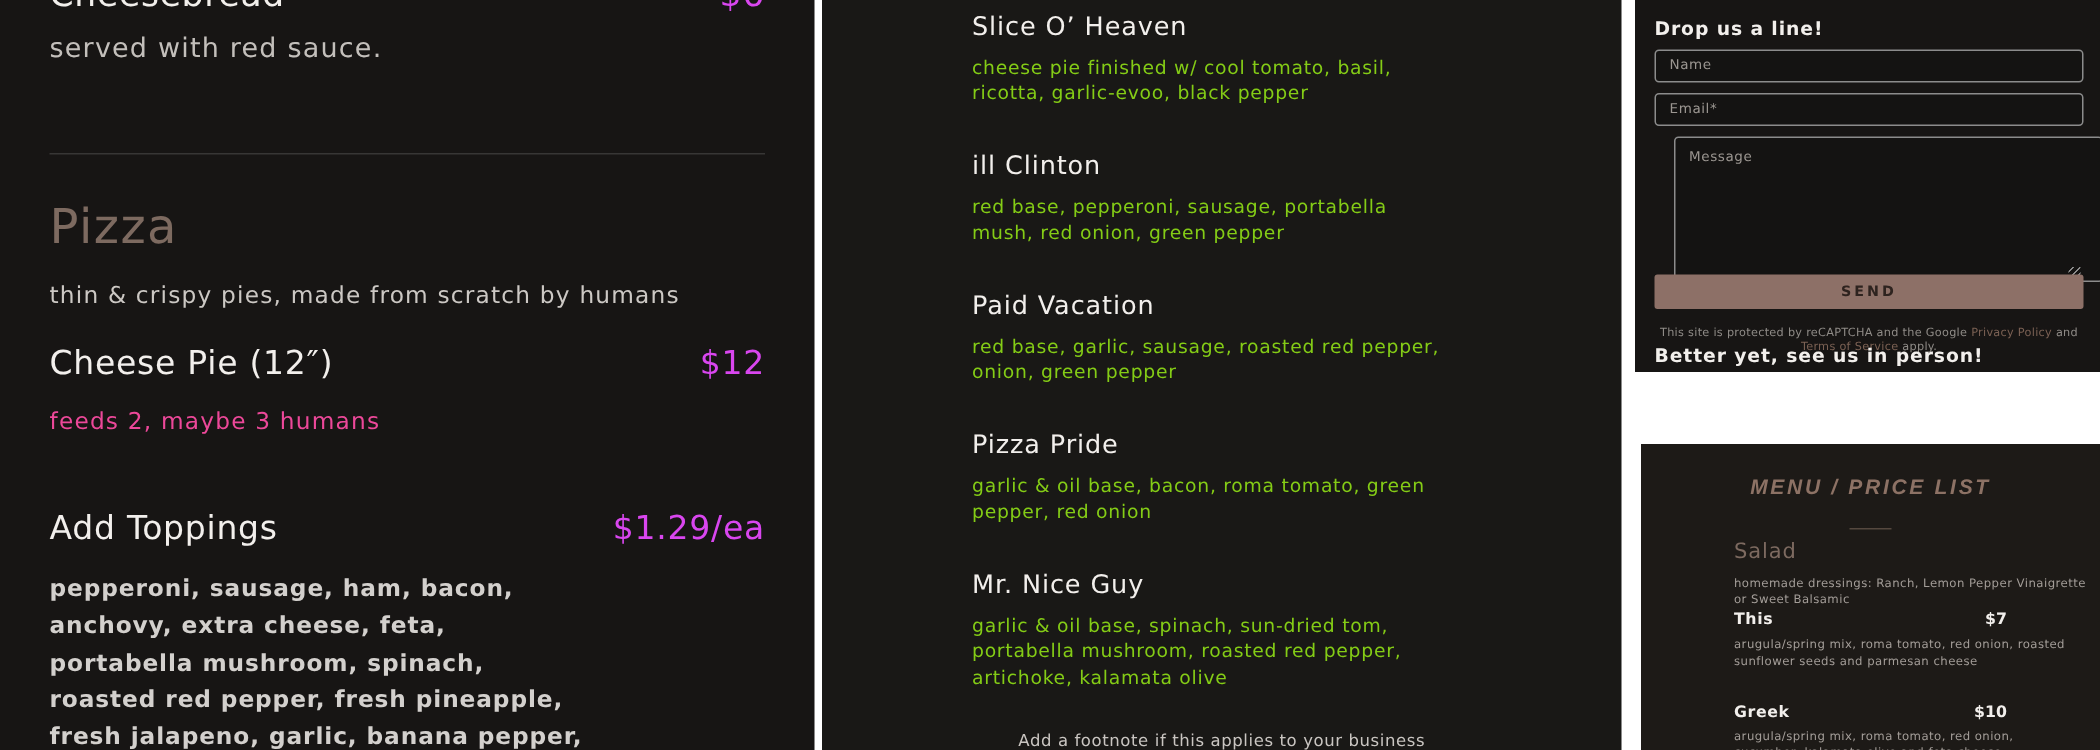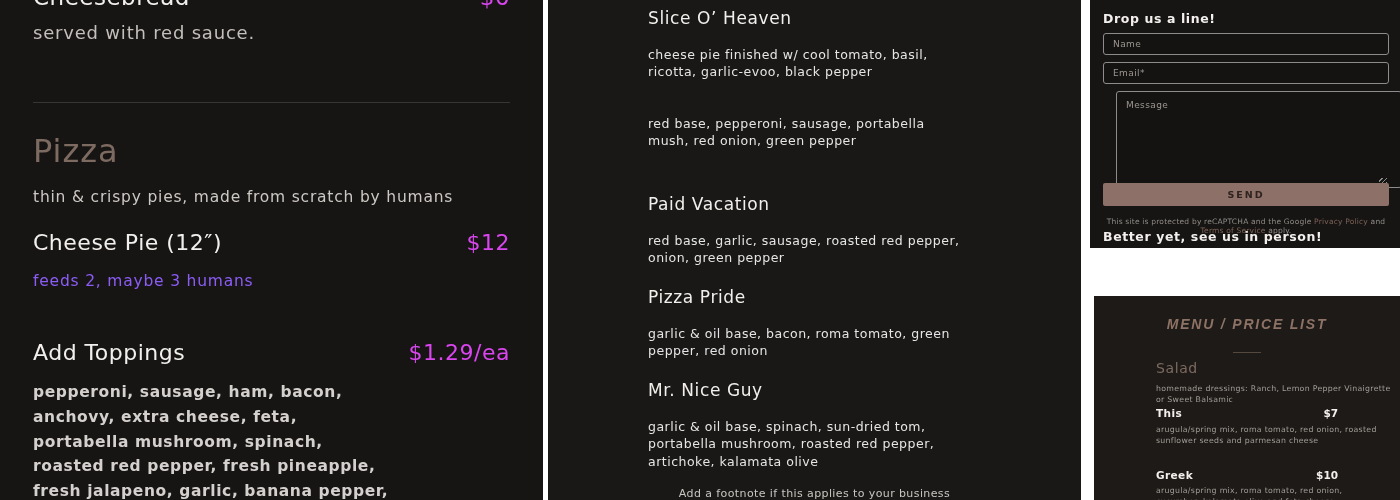--- a/index.html
+++ b/index.html
@@ -20,29 +20,29 @@
   .item-row { display:flex; justify-content:space-between; align-items:baseline; }
   .item-name { font-size:22px; font-weight:400; color:#f2efec; letter-spacing:0.5px; }
   .item-price { font-size:22px; font-weight:400; color:#d946ef; letter-spacing:0.5px; }
   .cb-row { top:-16px; }
   .cb-row .item-name, .cb-row .item-price { font-size:23px; }
   .cb-desc { top:22px; font-size:18px; color:#c3bfbb; letter-spacing:0.8px; }
   .lp-divider { top:102px; height:1px; background:rgba(255,255,255,0.14); border:none; }
   .pizza-title { top:132px; font-size:32px; font-weight:400; color:#7d6a60; letter-spacing:1px; }
   .pizza-sub { top:188px; font-size:15.5px; color:#ccc8c4; letter-spacing:0.8px; }
   .cheesepie-row { top:230px; }
-  .cheesepie-desc { top:272px; font-size:15.5px; color:#8b5cf6; letter-spacing:0.8px; }
+  .cheesepie-desc { top:272px; font-size:15.5px; color:#ec4899; letter-spacing:0.8px; }
   .toppings-row { top:340px; }
   .toppings-desc { top:380px; width:356px; font-size:15.5px; line-height:24.8px;
                    font-weight:bold; color:#d3d0cd; letter-spacing:0.6px; }
 
   
   .mid-item { position:absolute; left:100px; width:320px; }
   .mid-item h4 { font-size:17px; font-weight:400; color:#f2efec; letter-spacing:0.6px; line-height:24px; }
-  .mid-item p { margin-top:16px; font-size:12.5px; line-height:17.3px; color:#e5e5e5;
+  .mid-item p { margin-top:6px; font-size:12.5px; line-height:17.3px; color:#84cc16;
                 letter-spacing:0.5px; max-width:312px; }
   .mi-0 { top:6px; } .mi-1 { top:99px; } .mi-2 { top:192px; } .mi-3 { top:285px; } .mi-4 { top:378px; }
   .footnote { position:absolute; top:487px; left:0; width:100%; text-align:center;
               font-size:11px; color:#c9c5c1; letter-spacing:0.4px; }
 
   
   .fp-abs { position:absolute; left:13px; right:11px; }
   .form-heading { top:11px; font-size:12.5px; font-weight:bold; color:#f2efec; letter-spacing:0.6px; }
   .field { position:absolute; left:13px; right:11px; background:#141312;
            border:1px solid #8c8c8c; border-radius:3px; color:#e8e5e2;
@@ -104,20 +104,21 @@
   </div>
   <p class="lp-abs toppings-desc">pepperoni, sausage, ham, bacon, anchovy, extra cheese, feta, portabella mushroom, spinach, roasted red pepper, fresh pineapple, fresh jalapeno, garlic, banana pepper, ricotta cheese, red onion, green pepper</p>
 </section>
 
 <section class="panel mid-panel">
   <div class="mid-item mi-0">
     <h4>Slice O’ Heaven</h4>
     <p>cheese pie finished w/ cool tomato, basil, ricotta, garlic-evoo, black pepper</p>
   </div>
   <div class="mid-item mi-1">
+    <h4>ill Clinton</h4>
     <p>red base, pepperoni, sausage, portabella mush, red onion, green pepper</p>
   </div>
   <div class="mid-item mi-2">
     <h4>Paid Vacation</h4>
     <p>red base, garlic, sausage, roasted red pepper, onion, green pepper</p>
   </div>
   <div class="mid-item mi-3">
     <h4>Pizza Pride</h4>
     <p>garlic &amp; oil base, bacon, roma tomato, green pepper, red onion</p>
   </div>

